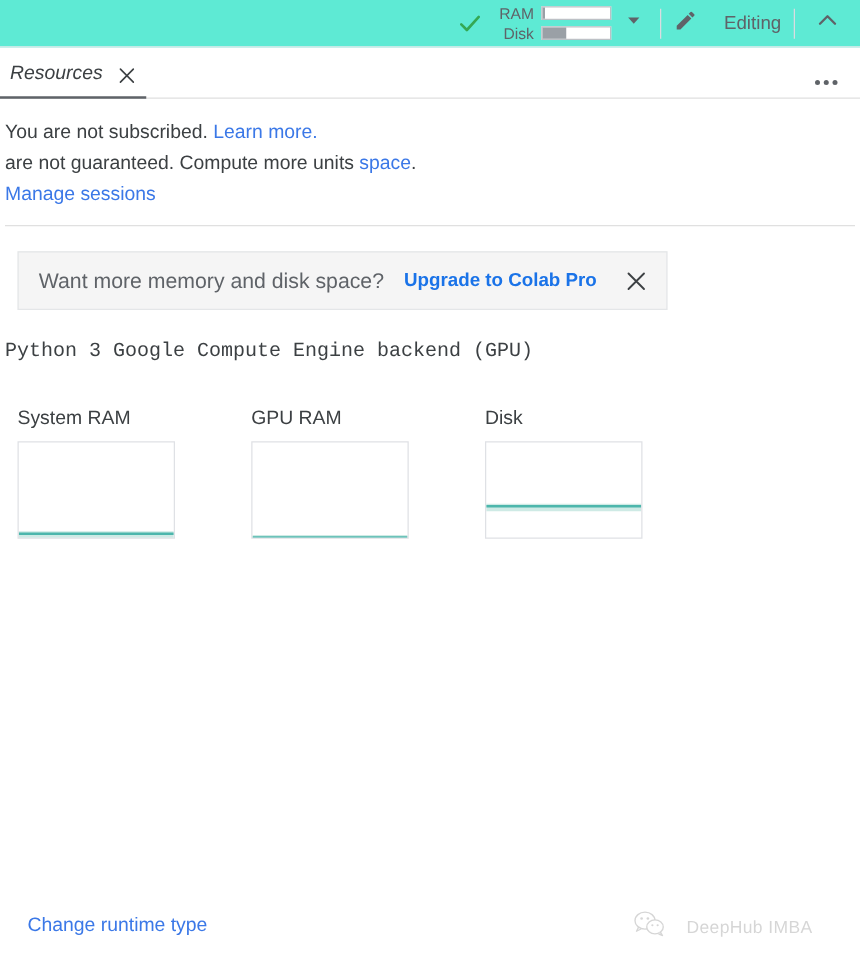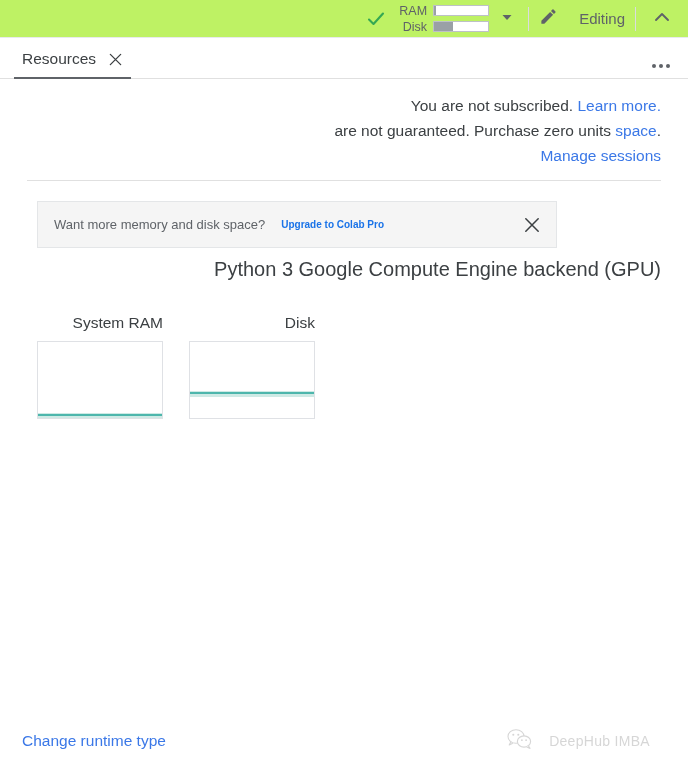--- a/index.html
+++ b/index.html
@@ -18,21 +18,21 @@
 
   
   .topbar {
     height: 38px;
     border-bottom: 1px solid #e8eaed;
     display: flex;
     align-items: center;
     justify-content: flex-end;
     padding-right: 10px;
     box-sizing: border-box;
-    background: #bef264;
+    background: #5eead4;
   }
   .status-group {
     display: flex;
     align-items: center;
     gap: 7px;
   }
   .check-icon {
     width: 20px;
     height: 20px;
     display: block;
@@ -99,27 +99,27 @@
     height: 41px;
     border-bottom: 1px solid #e0e0e0;
     display: flex;
     align-items: flex-end;
     justify-content: space-between;
     box-sizing: border-box;
     position: relative;
   }
   .tab {
     display: flex;
-    align-items: center;
+    align-items: flex-end;
     gap: 11px;
-    margin-left: 14px;
     padding: 0 8px 9px 8px;
     border-bottom: 2px solid #5f6368;
     position: relative;
     top: 1px;
+    font-style: italic;
   }
   .tab-label {
     font-size: 15.5px;
     color: #3c4043;
   }
   .tab-close {
     display: flex;
     align-items: center;
     justify-content: center;
     width: 16px;
@@ -134,22 +134,21 @@
   }
   .dot {
     width: 4px;
     height: 4px;
     border-radius: 50%;
     background: #5f6368;
   }
 
   
   .content {
-    padding: 0 27px;
-    text-align: right;
+    padding: 0 4px;
   }
   .sub-text {
     font-size: 15.5px;
     line-height: 25px;
     color: #3c4043;
     margin-top: 14px;
   }
   .sub-text p {
     margin: 0;
   }
@@ -173,53 +172,54 @@
     width: 520px;
     height: 47px;
     border: 1px solid #e4e6e8;
     background: #f5f5f5;
     box-sizing: border-box;
     display: flex;
     align-items: center;
     padding: 0 14px 0 16px;
   }
   .promo-text {
-    font-size: 13px;
+    font-size: 17px;
     color: #5f6368;
   }
   .promo-cta {
-    font-size: 10px;
+    font-size: 15px;
     font-weight: bold;
     color: #1a73e8;
     text-decoration: none;
     margin-left: 16px;
   }
   .promo-close {
     margin-left: auto;
     display: flex;
     align-items: center;
     justify-content: center;
     width: 20px;
     height: 20px;
   }
 
   
   .backend-info {
-    margin-top: 9px;
-    font-size: 20px;
+    margin-top: 21px;
+    font-size: 16px;
     line-height: 25px;
     color: #3c4043;
+    font-family: Liberation Mono, monospace;
   }
   .backend-info p { margin: 0; }
 
   
   .charts {
     margin-top: 32px;
     display: flex;
-    gap: 26px;
+    gap: 61px;
     padding-left: 10px;
   }
   .chart {
     width: 126px;
   }
   .chart-title {
     font-size: 15.5px;
     color: #3c4043;
     margin-bottom: 9px;
   }
@@ -351,21 +351,21 @@
 </div>
 
 <div class="content">
 
   <div class="sub-text">
     <p>
       <span>You are not subscribed.</span>
       <a class="link" href="#">Learn more.</a>
     </p>
     <p>
-      <span>are not guaranteed. Purchase zero units</span>
+      <span>are not guaranteed. Compute more units</span>
       <a class="link" href="#">space</a><span>.</span>
     </p>
     <p class="manage-line">
       <a class="link" href="#">Manage sessions</a>
     </p>
   </div>
 
   <div class="hr"></div>
 
   <div class="promo">
@@ -385,20 +385,27 @@
   <div class="charts">
 
     <div class="chart">
       <div class="chart-title">System RAM</div>
       <div class="chart-box">
         <div class="chart-line-glow" id="glow-0" style="top: 71.1px;"></div>
         <div class="chart-line" id="line-0" style="top: 72.1px; background: rgb(77, 182, 172);"></div>
       </div>
     </div>
 
+    <div class="chart">
+      <div class="chart-title">GPU RAM</div>
+      <div class="chart-box">
+        <div class="chart-line-glow" id="glow-1" style="top: 74.22px;"></div>
+        <div class="chart-line" id="line-1" style="top: 75.22px; background: rgb(77, 182, 172);"></div>
+      </div>
+    </div>
 
     <div class="chart">
       <div class="chart-title">Disk</div>
       <div class="chart-box">
         <div class="chart-line-glow" id="glow-2" style="top: 49.26px;"></div>
         <div class="chart-line" id="line-2" style="top: 50.26px; background: rgb(77, 182, 172);"></div>
       </div>
     </div>
 
   </div>

